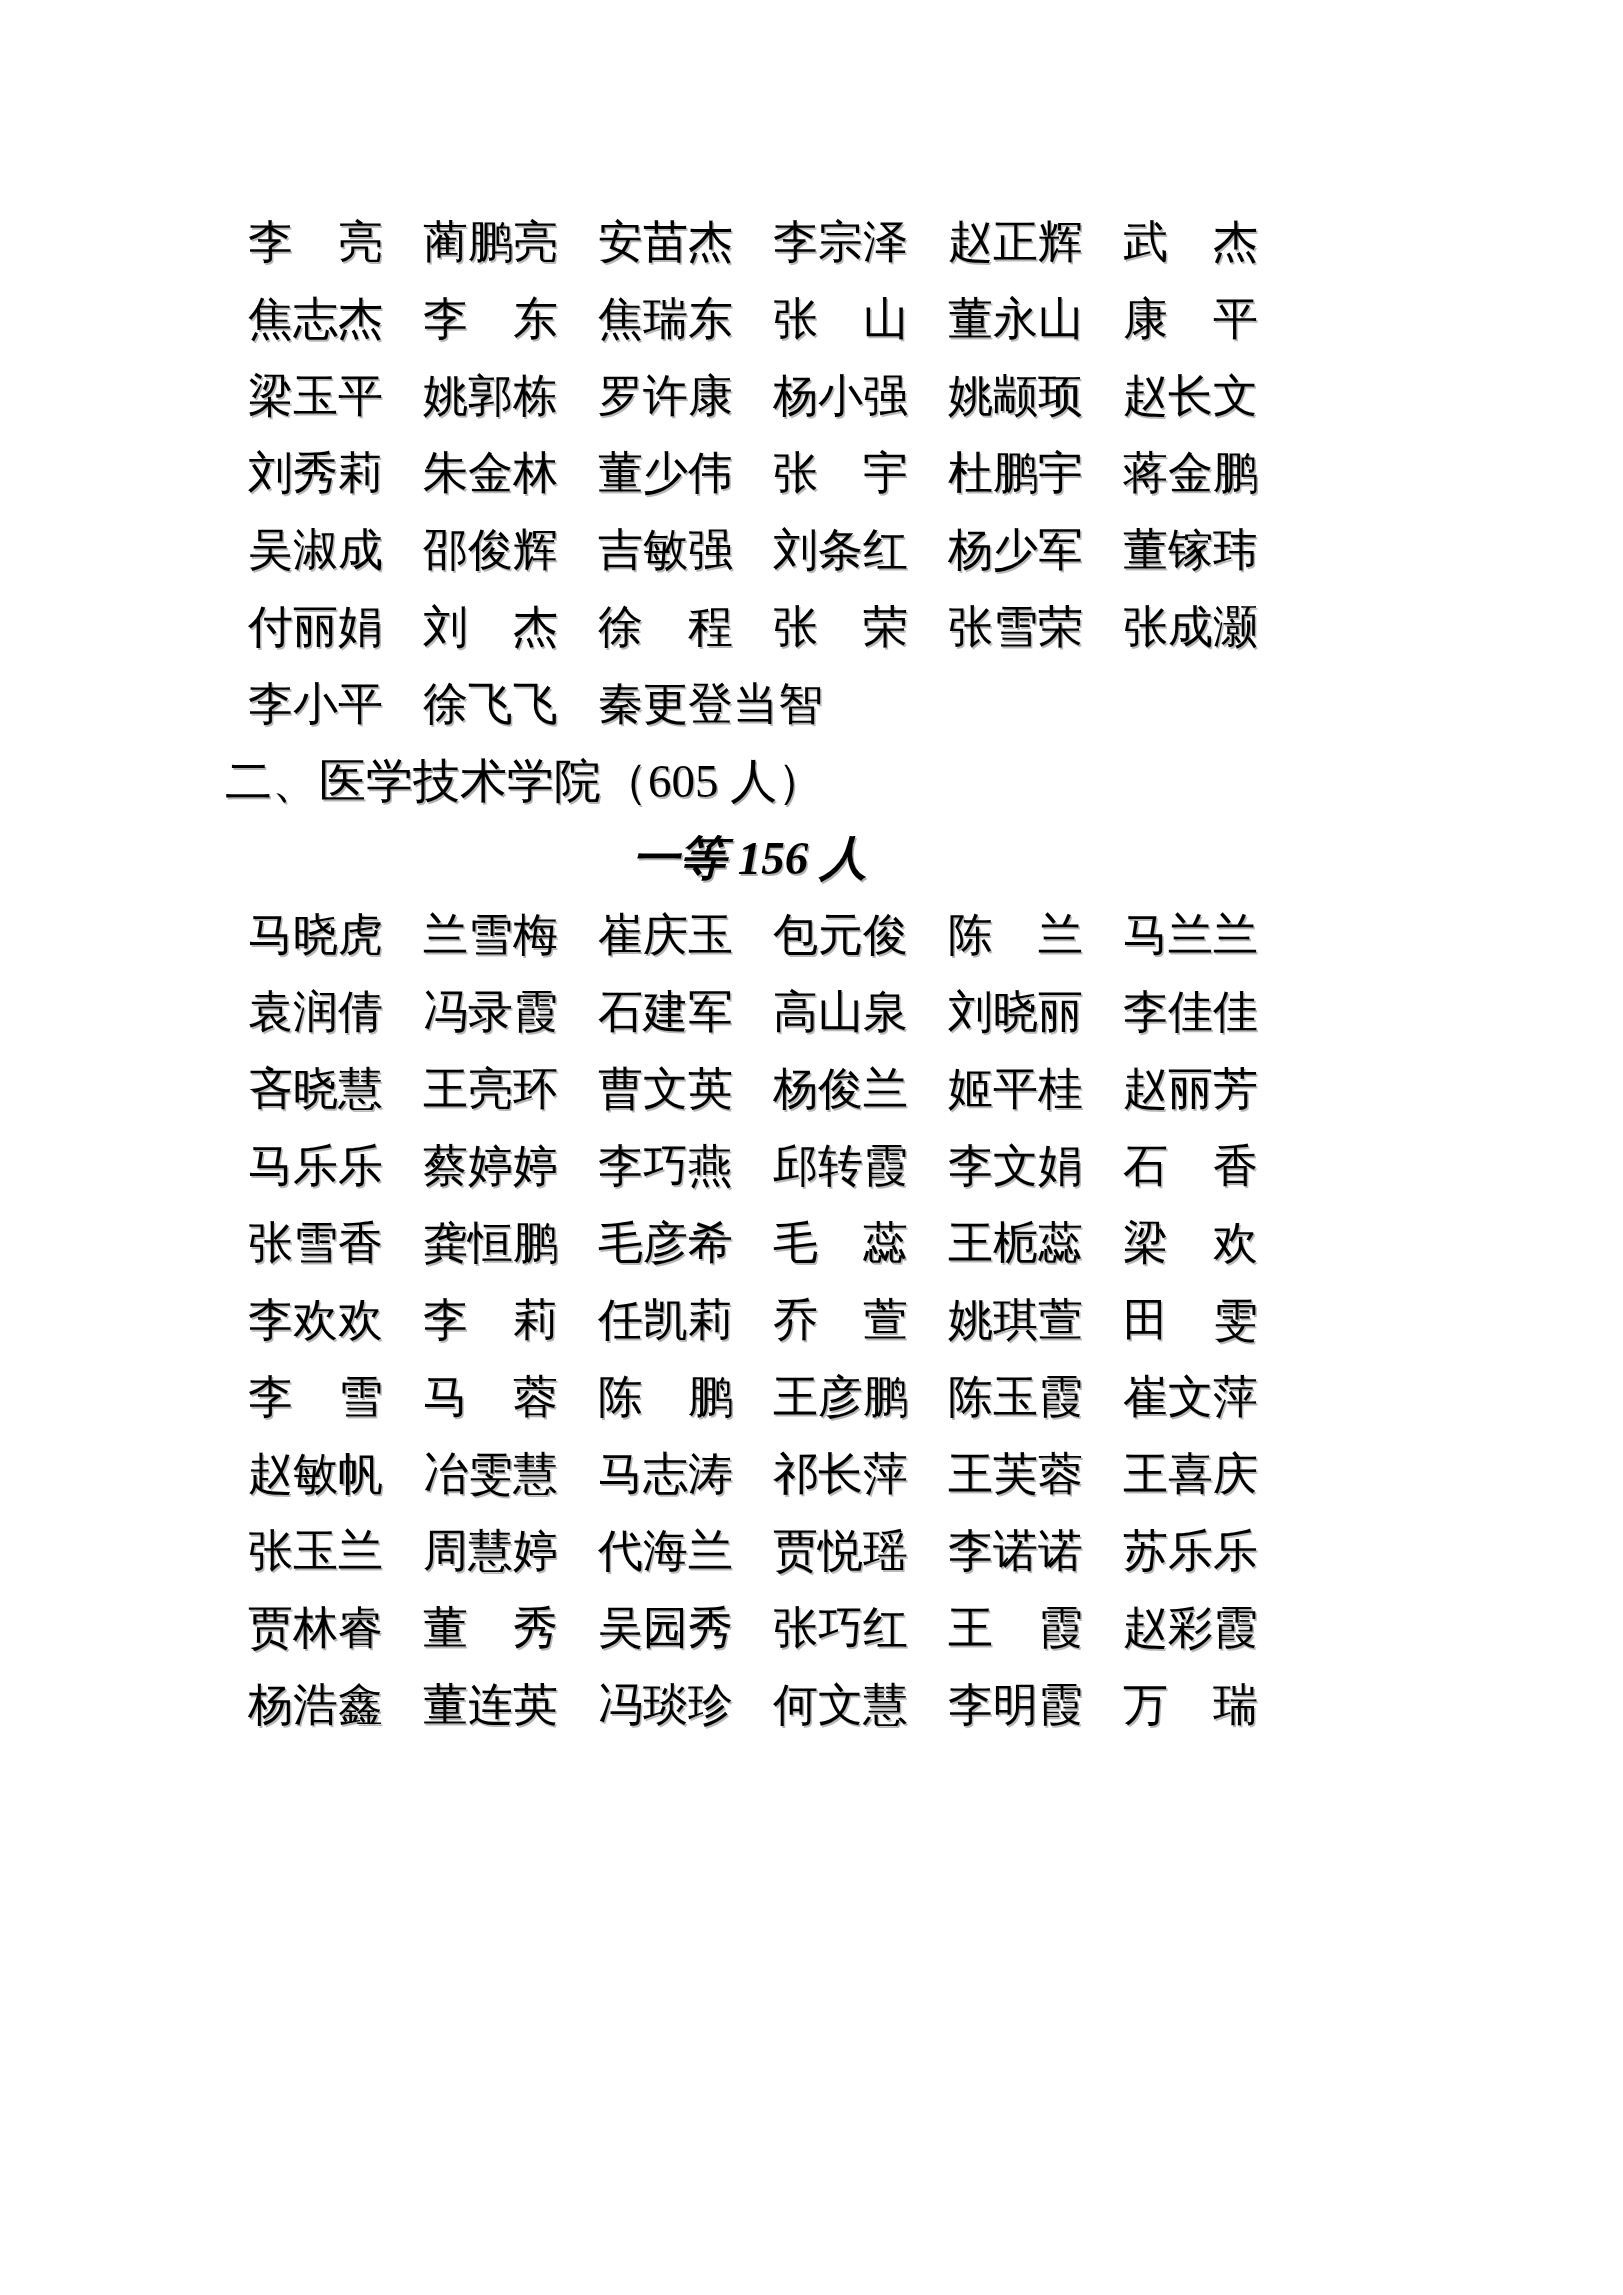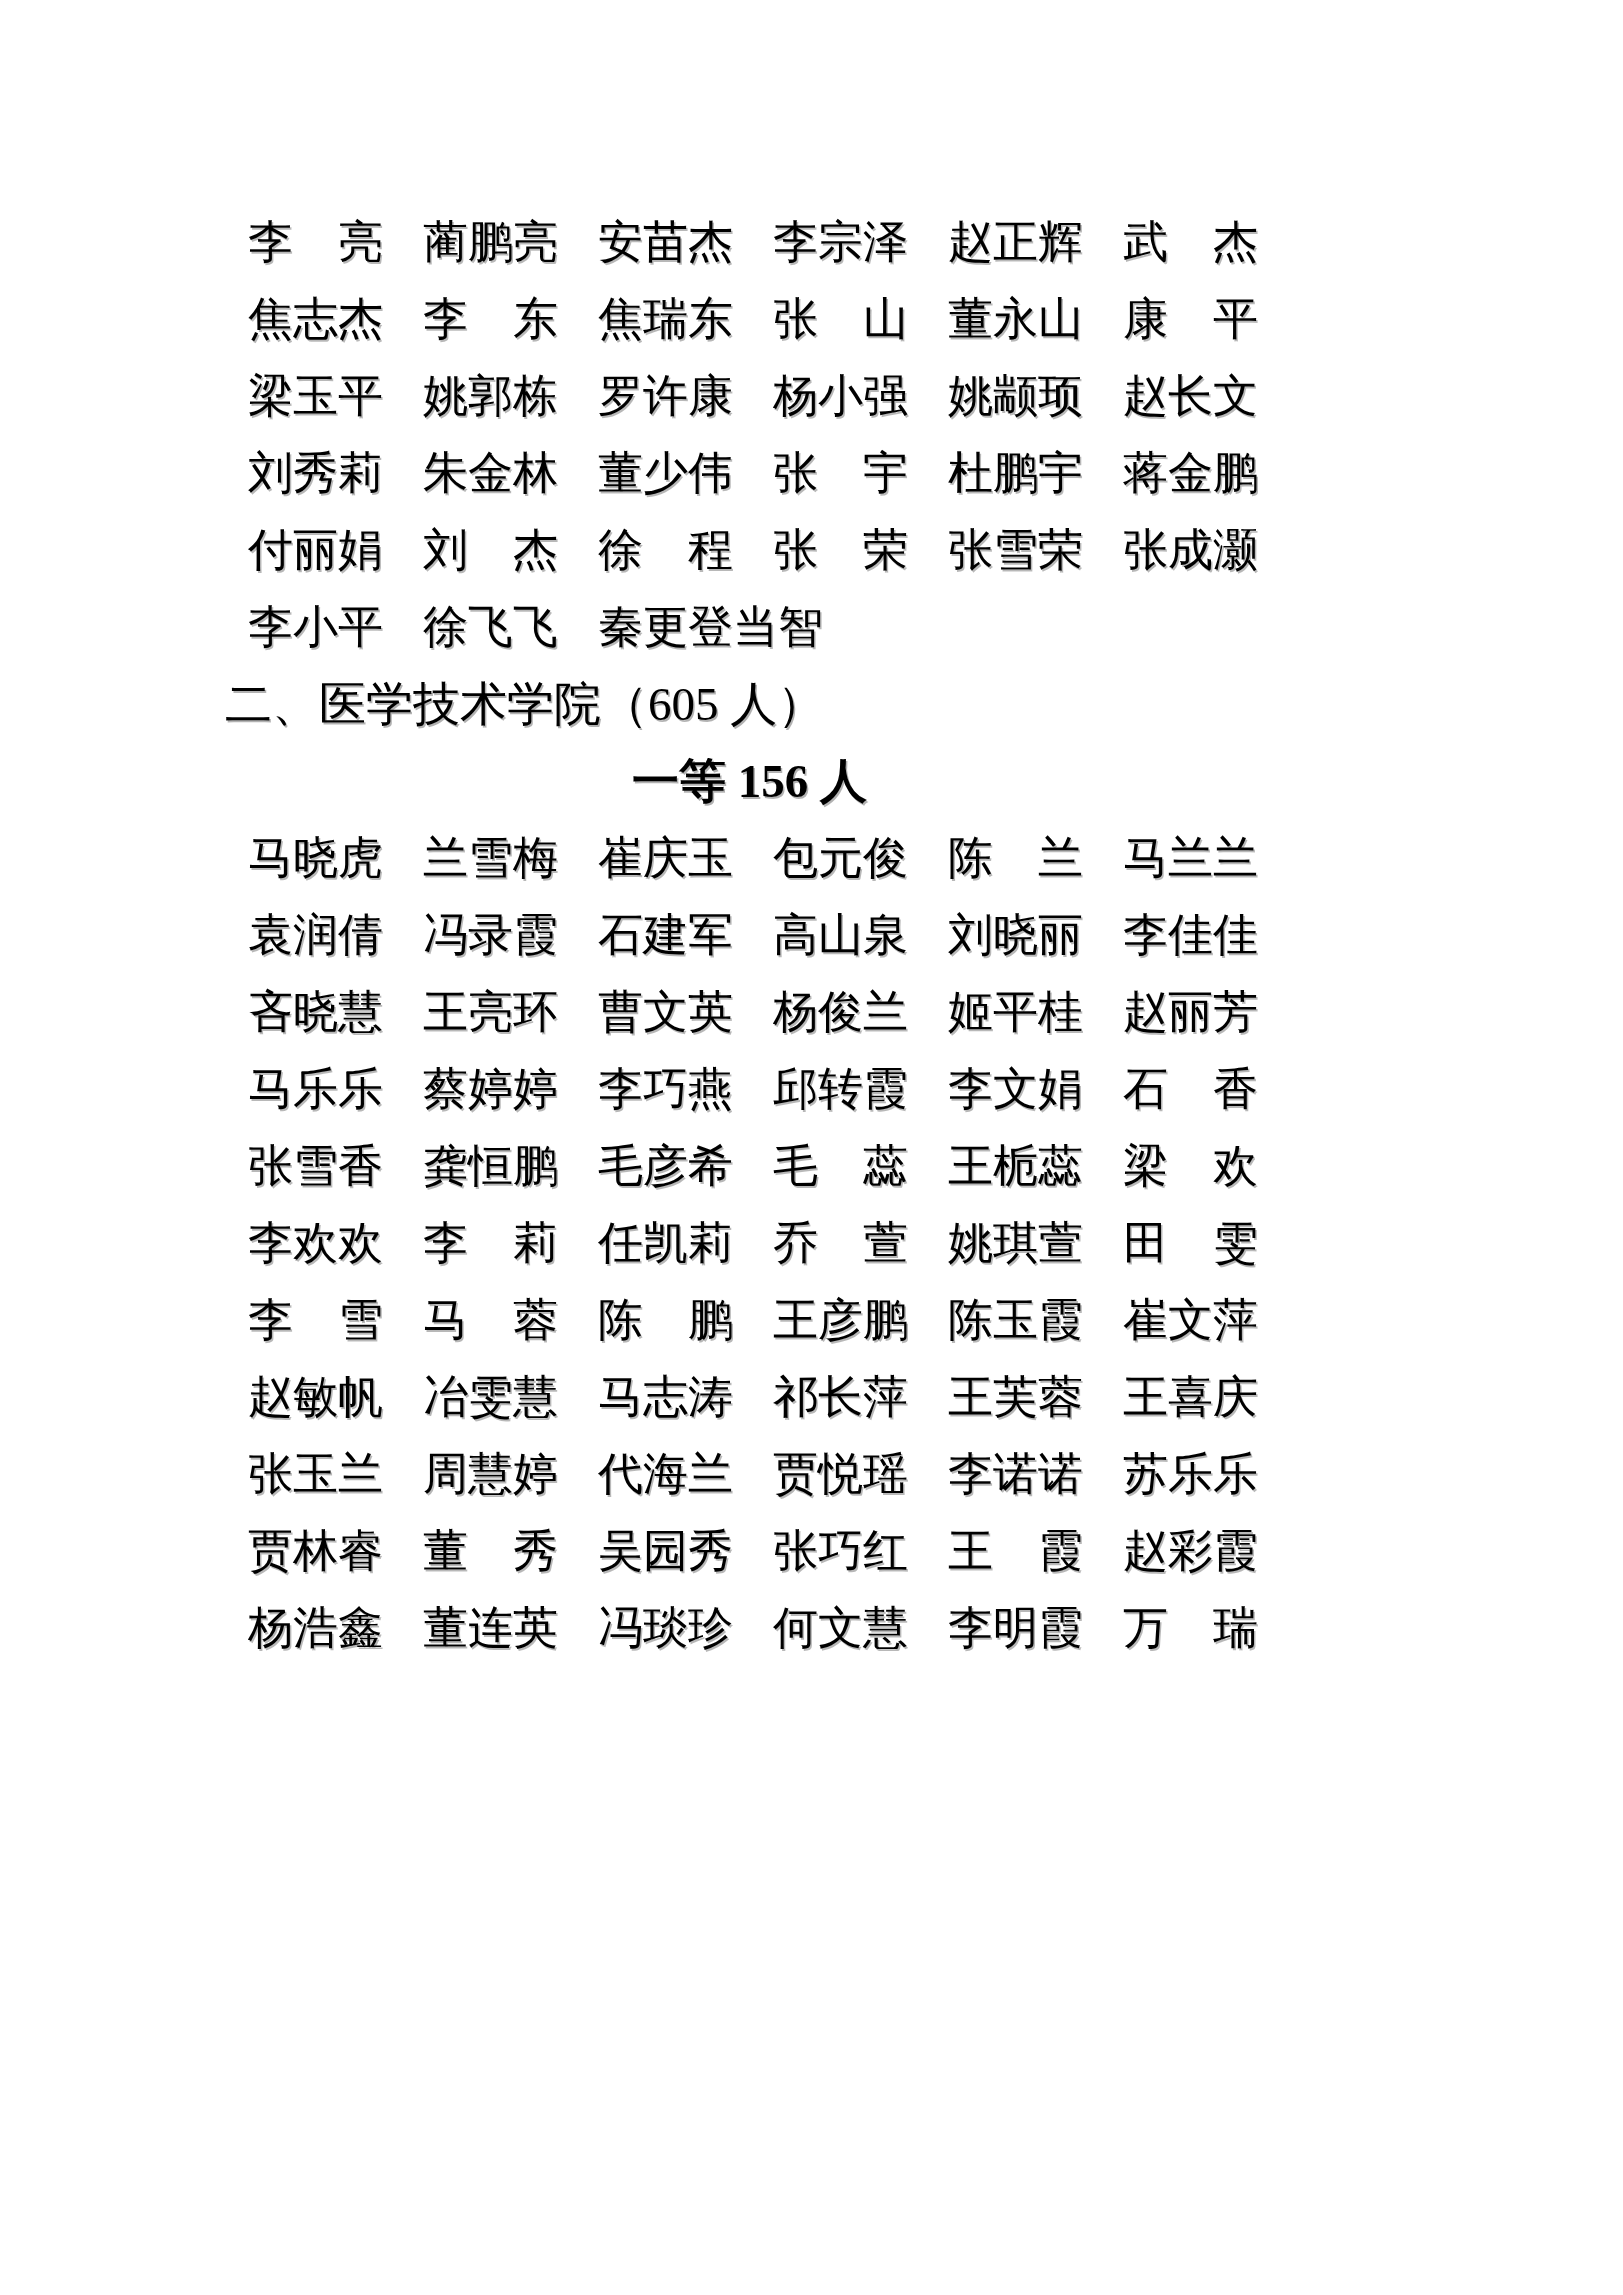--- a/index.html
+++ b/index.html
@@ -43,36 +43,38 @@
     font-size: 47px;
     font-weight: 400;
     text-shadow: 1.5px 2px 0 rgba(0,0,0,0.30);
   }
   .subheading-line {
     height: 77px;
     line-height: 77px;
     width: 1049px;
     text-align: center;
     white-space: nowrap;
+    font-style: italic;
   }
   .subheading-text {
     font-size: 47px;
     font-weight: 700;
     text-shadow: 1.5px 2px 0 rgba(0,0,0,0.30);
   }
 </style>
 </head>
 <body>
 
 <div class="page">
   <section class="names-grid">
       <div class="name-row"><span class="name">李　亮</span><span class="name">蔺鹏亮</span><span class="name">安苗杰</span><span class="name">李宗泽</span><span class="name">赵正辉</span><span class="name">武　杰</span></div>
       <div class="name-row"><span class="name">焦志杰</span><span class="name">李　东</span><span class="name">焦瑞东</span><span class="name">张　山</span><span class="name">董永山</span><span class="name">康　平</span></div>
       <div class="name-row"><span class="name">梁玉平</span><span class="name">姚郭栋</span><span class="name">罗许康</span><span class="name">杨小强</span><span class="name">姚颛顼</span><span class="name">赵长文</span></div>
       <div class="name-row"><span class="name">刘秀莉</span><span class="name">朱金林</span><span class="name">董少伟</span><span class="name">张　宇</span><span class="name">杜鹏宇</span><span class="name">蒋金鹏</span></div>
+      <div class="name-row"><span class="name">吴淑成</span><span class="name">邵俊辉</span><span class="name">吉敏强</span><span class="name">刘条红</span><span class="name">杨少军</span><span class="name">董镓玮</span></div>
       <div class="name-row"><span class="name">付丽娟</span><span class="name">刘　杰</span><span class="name">徐　程</span><span class="name">张　荣</span><span class="name">张雪荣</span><span class="name">张成灏</span></div>
       <div class="name-row"><span class="name">李小平</span><span class="name">徐飞飞</span><span class="name">秦更登当智</span></div>
     </section>
 
   <div class="heading-line">
     <span class="heading-text">二、医学技术学院（605 人）</span>
   </div>
 
   <div class="subheading-line">
     <span class="subheading-text">一等 156 人</span>

